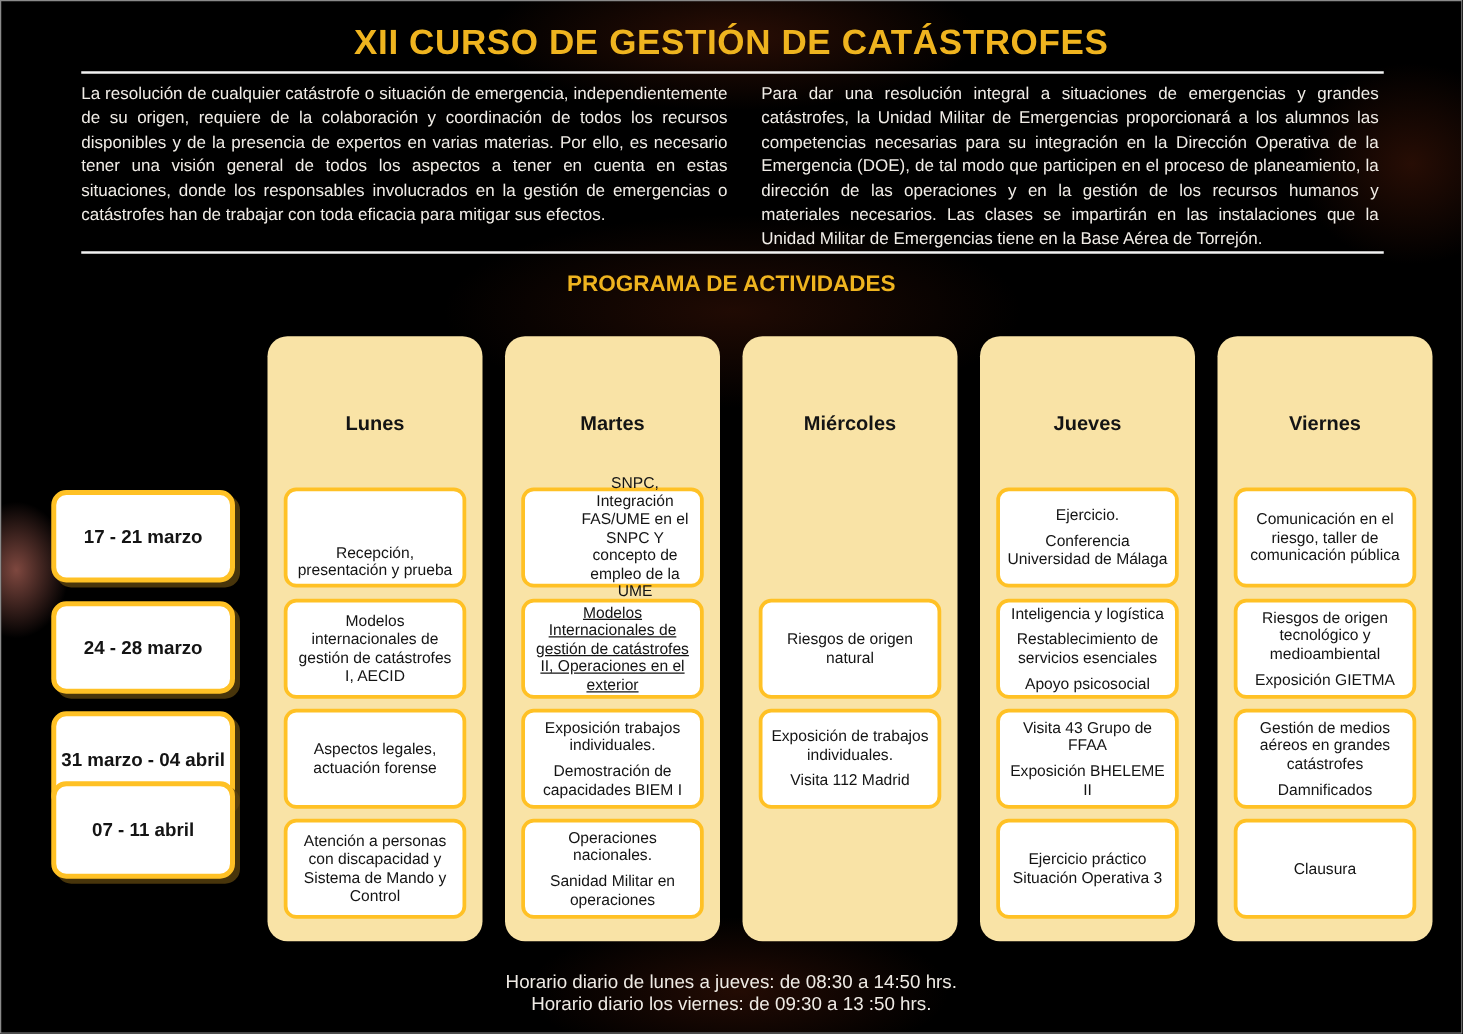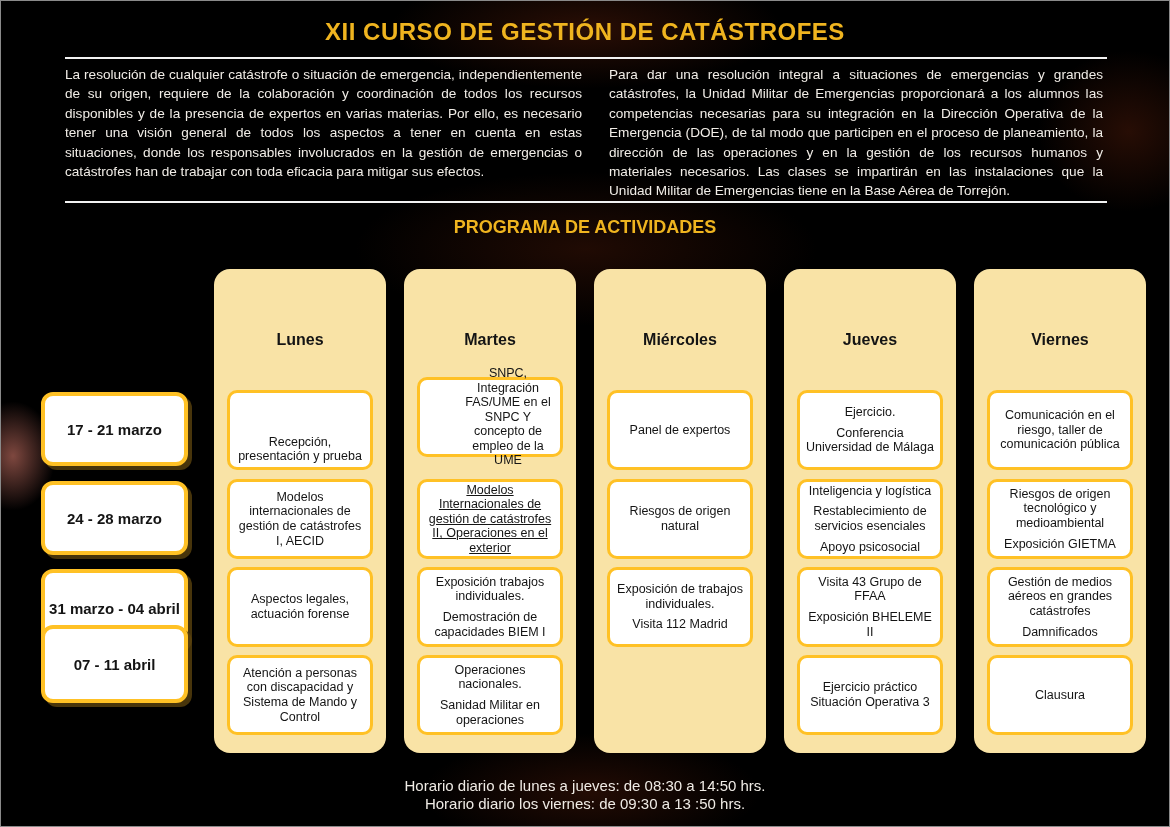--- a/index.html
+++ b/index.html
@@ -16,21 +16,21 @@
       radial-gradient(ellipse 280px 85px at 585px 28px, rgba(105,35,12,0.40), rgba(105,35,12,0) 70%),
       radial-gradient(ellipse 330px 110px at 585px 248px, rgba(92,30,10,0.35), rgba(92,30,10,0) 70%),
       radial-gradient(ellipse 130px 115px at 1128px 130px, rgba(98,33,12,0.40), rgba(98,33,12,0) 70%),
       radial-gradient(ellipse 240px 85px at 590px 792px, rgba(88,29,10,0.40), rgba(88,29,10,0) 70%),
       #000;
   }
   .title{
     position:absolute;top:17px;left:0;width:100%;
     text-align:center;
     color:var(--accent,#EFB41F);
-    font-size:24px;font-weight:bold;letter-spacing:0.5px;
+    font-size:28px;font-weight:bold;letter-spacing:0.5px;
   }
   .rule{position:absolute;left:64px;width:1042px;height:2px;background:#f2f2f2;}
   .rule-top{top:56px;}
   .rule-mid{top:200px;}
   .intro{
     position:absolute;top:64px;
     color:#F1EDE7;font-size:13.6px;line-height:19.4px;
     text-align:justify;
   }
   .intro-left{left:64px;width:517px;}
@@ -104,40 +104,37 @@
       </div>
       <div class="cell" style="top: 298px;">
         <div class="cell-par">Aspectos legales, actuación forense</div>
       </div>
       <div class="cell" style="top: 386px;">
         <div class="cell-par">Atención a personas con discapacidad y Sistema de Mando y Control</div>
       </div>
     </div>
     <div class="day-column" style="left: 403px;">
       <div class="day-label">Martes</div>
-      <div class="cell" style="top: 108px; padding-left: 40px;">
+      <div class="cell" style="top: 121px; padding-left: 40px;">
         <div class="cell-par">SNPC, Integración FAS/UME en el SNPC Y concepto de empleo de la UME</div>
       </div>
       <div class="cell" style="top: 210px; text-decoration: underline;">
         <div class="cell-par">Modelos Internacionales de gestión de catástrofes II, Operaciones en el exterior</div>
       </div>
       <div class="cell" style="top: 298px;">
         <div class="cell-par">Exposición trabajos individuales.</div>
         <div class="cell-par">Demostración de capacidades BIEM I</div>
       </div>
       <div class="cell" style="top: 386px;">
         <div class="cell-par">Operaciones nacionales.</div>
         <div class="cell-par">Sanidad Militar en operaciones</div>
       </div>
     </div>
     <div class="day-column" style="left: 593px;">
       <div class="day-label">Miércoles</div>
-      <div class="cell" style="top: 121px;">
-        <div class="cell-par">Panel de expertos</div>
-      </div>
       <div class="cell" style="top: 210px;">
         <div class="cell-par">Riesgos de origen natural</div>
       </div>
       <div class="cell" style="top: 298px;">
         <div class="cell-par">Exposición de trabajos individuales.</div>
         <div class="cell-par">Visita 112 Madrid</div>
       </div>
     </div>
     <div class="day-column" style="left: 783px;">
       <div class="day-label">Jueves</div>

